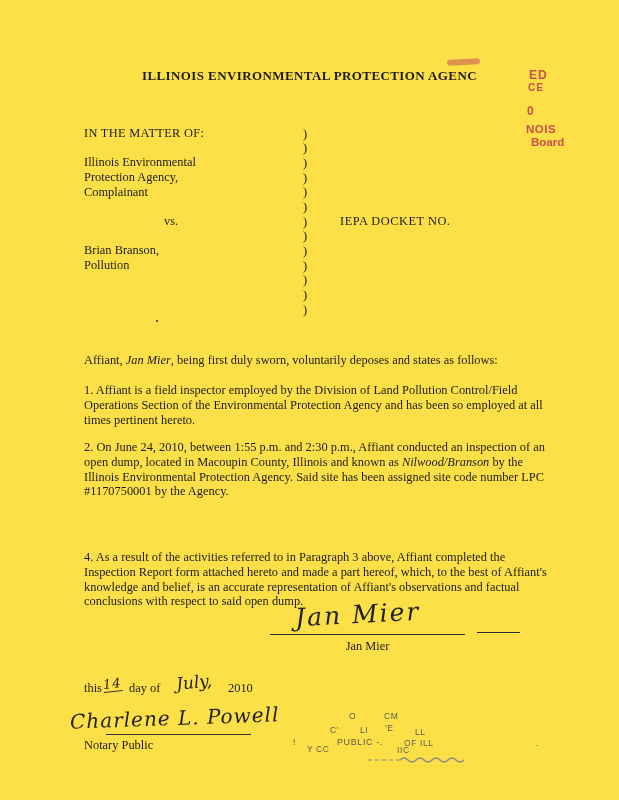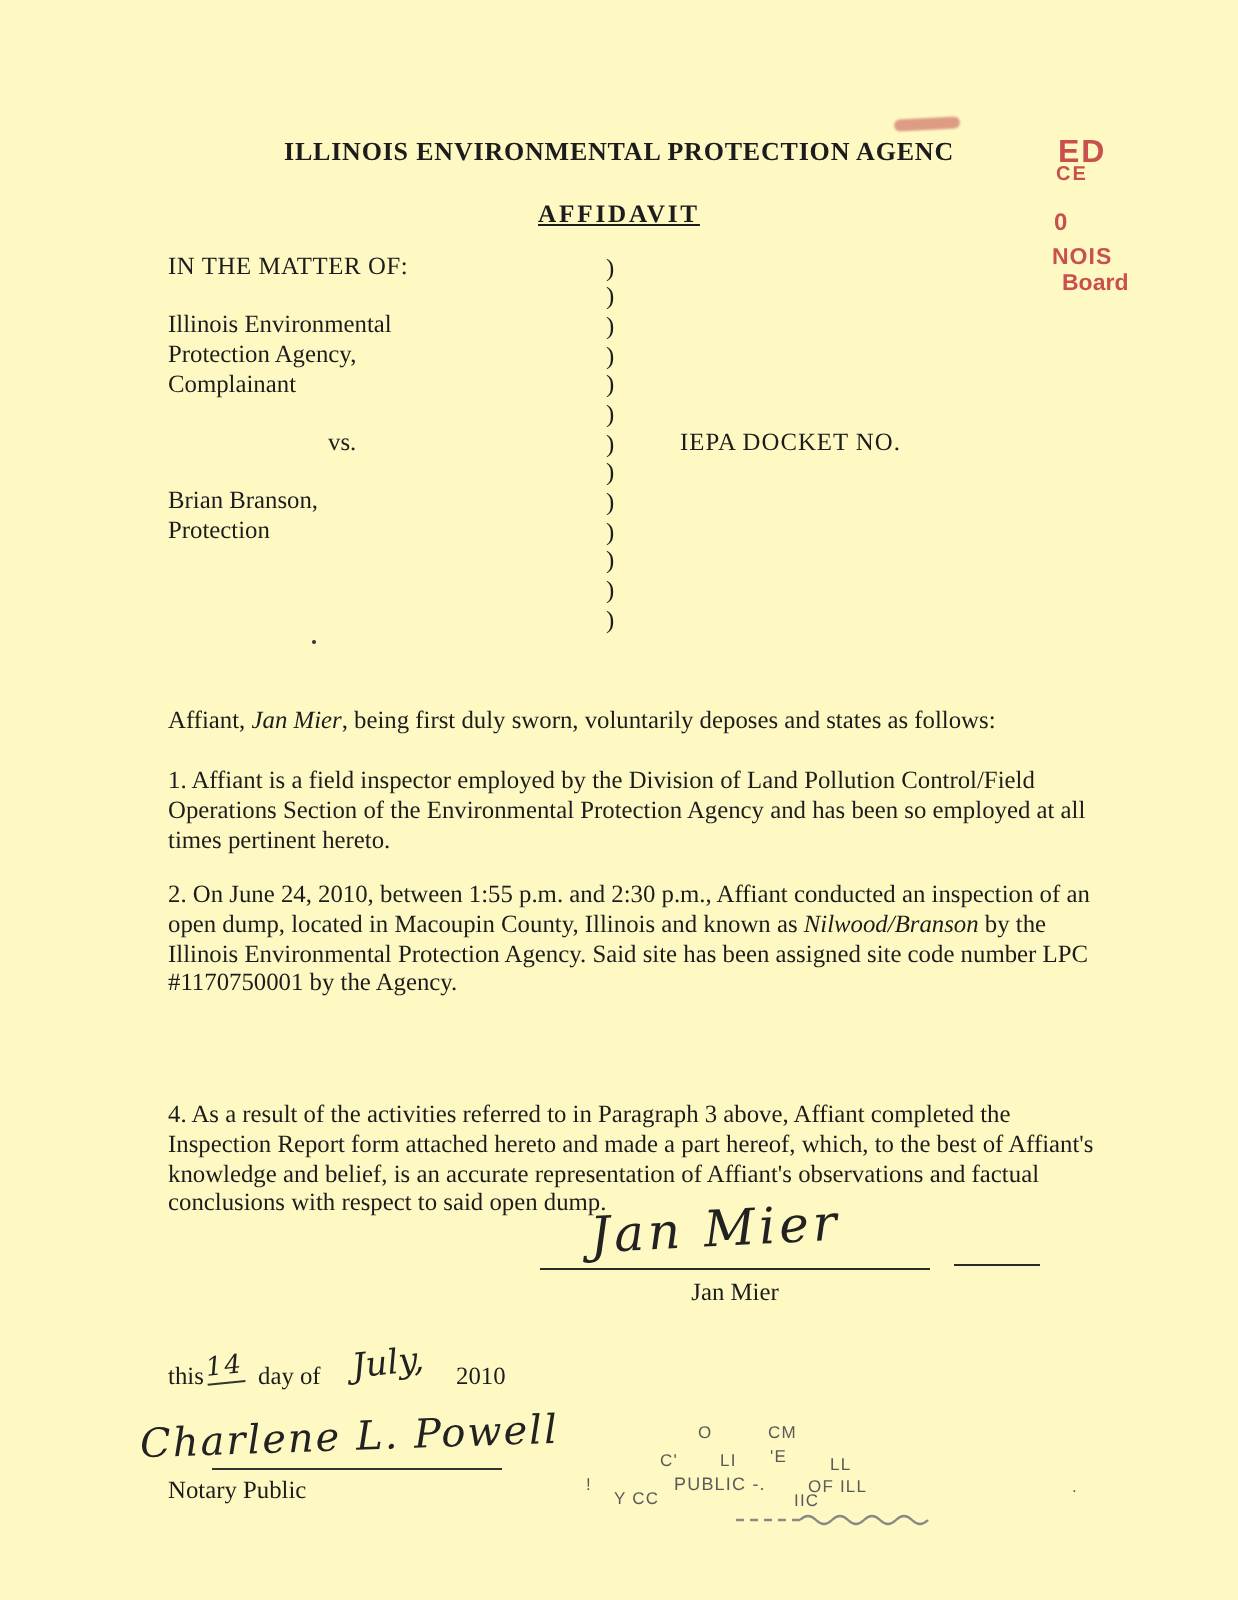--- a/index.html
+++ b/index.html
@@ -1,19 +1,19 @@
 <!DOCTYPE html>
 <html><head>
 <meta charset="utf-8">
 <style>
   html,body{margin:0;padding:0;background:#ffffff;}
   .page{
     position:relative;
     width:619px;height:800px;
-    background:#fef9c3;
+    background:#fde047;
     font-family:"Liberation Serif", serif;
     color:#1c1c1c;
     overflow:hidden;
   }
   .abs{position:absolute;}
   
   .doc-title{
     top:68px;left:0;width:619px;text-align:center;
     font-weight:bold;font-size:13px;letter-spacing:.4px;
   }
@@ -22,21 +22,21 @@
     background:rgba(195,80,82,.55);border-radius:3px;
     transform:rotate(-3deg);filter:blur(.4px);
   }
   .doc-heading{
     top:100px;left:0;width:619px;text-align:center;
     font-weight:bold;font-size:12.6px;letter-spacing:1.4px;
     text-decoration:underline;
   }
   
   .stamp{font-family:"Liberation Sans", sans-serif;font-weight:bold;color:#c9504e;}
-  .stamp-l0{top:68px;left:529px;font-size:16px;letter-spacing:1px;}
+  .stamp-l0{top:68px;left:529px;font-size:12px;letter-spacing:1px;}
   .stamp-l1{top:82px;left:528px;font-size:10px;letter-spacing:1px;}
   .stamp-l2{top:104px;left:527px;font-size:12px;}
   .stamp-l3{top:123px;left:526px;font-size:11.5px;letter-spacing:.5px;}
   .stamp-l4{top:136px;left:531px;font-size:11.5px;}
   
   .cap{font-size:12.4px;}
   .matter{top:126px;left:84px;letter-spacing:.3px;}
   .comp-0{top:155px;left:84px;}
   .comp-1{top:170px;left:84px;}
   .comp-2{top:185px;left:84px;}
@@ -106,37 +106,36 @@
   .frag-11{top:738px;left:536px;}
   .wavy{top:755px;left:366px;}
 </style>
 </head>
 <body>
 
 <div class="page">
 
   <div class="abs doc-title">ILLINOIS ENVIRONMENTAL PROTECTION AGENC</div>
   <div class="abs red-smudge"></div>
-  <div class="abs doc-heading">AFFIDAVIT</div>
 
   <div>
     <span class="abs stamp stamp-l0">ED</span>
     <span class="abs stamp stamp-l1">CE</span>
     <span class="abs stamp stamp-l2">0</span>
     <span class="abs stamp stamp-l3">NOIS</span>
     <span class="abs stamp stamp-l4">Board</span>
   </div>
 
   <div class="abs cap matter">IN THE MATTER OF:</div>
   <div class="abs cap comp-0">Illinois Environmental</div>
   <div class="abs cap comp-1">Protection Agency,</div>
   <div class="abs cap comp-2">Complainant</div>
   <div class="abs cap vs">vs.</div>
   <div class="abs cap resp-0">Brian Branson,</div>
-  <div class="abs cap resp-1">Protection</div>
+  <div class="abs cap resp-1">Pollution</div>
   <div class="abs cap docket">IEPA DOCKET NO.</div>
   <div class="abs paren-col">
     <span>)</span>
     <span>)</span>
     <span>)</span>
     <span>)</span>
     <span>)</span>
     <span>)</span>
     <span>)</span>
     <span>)</span>

